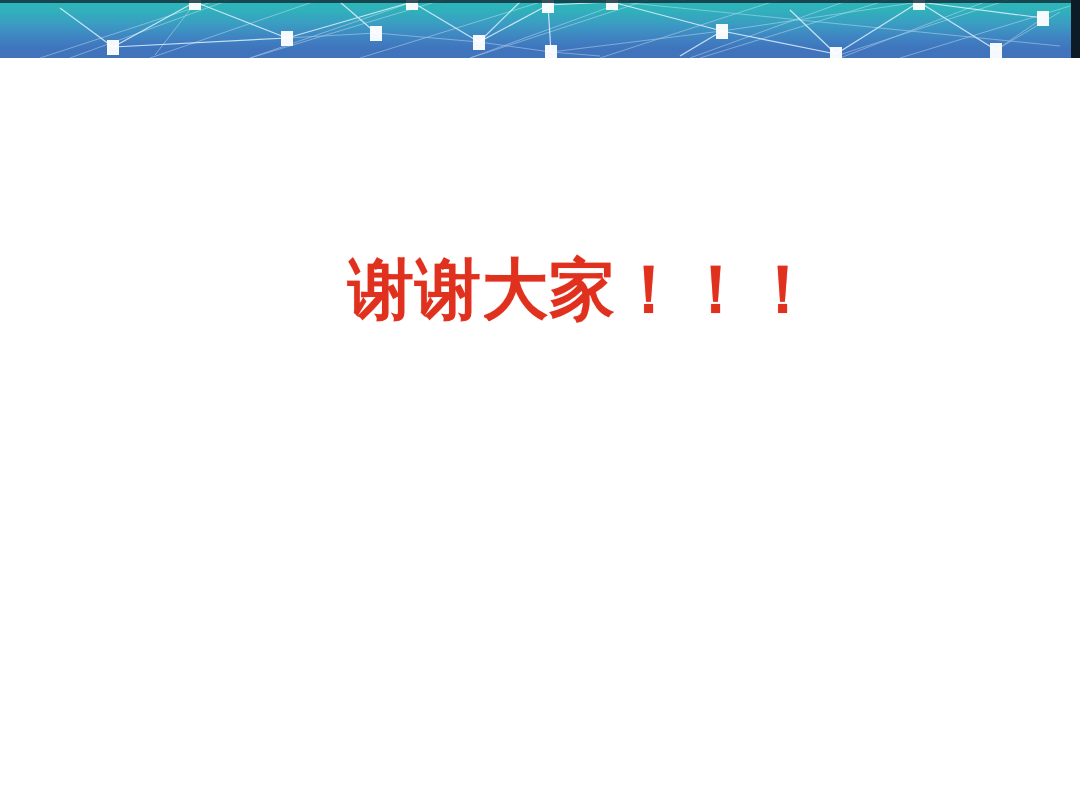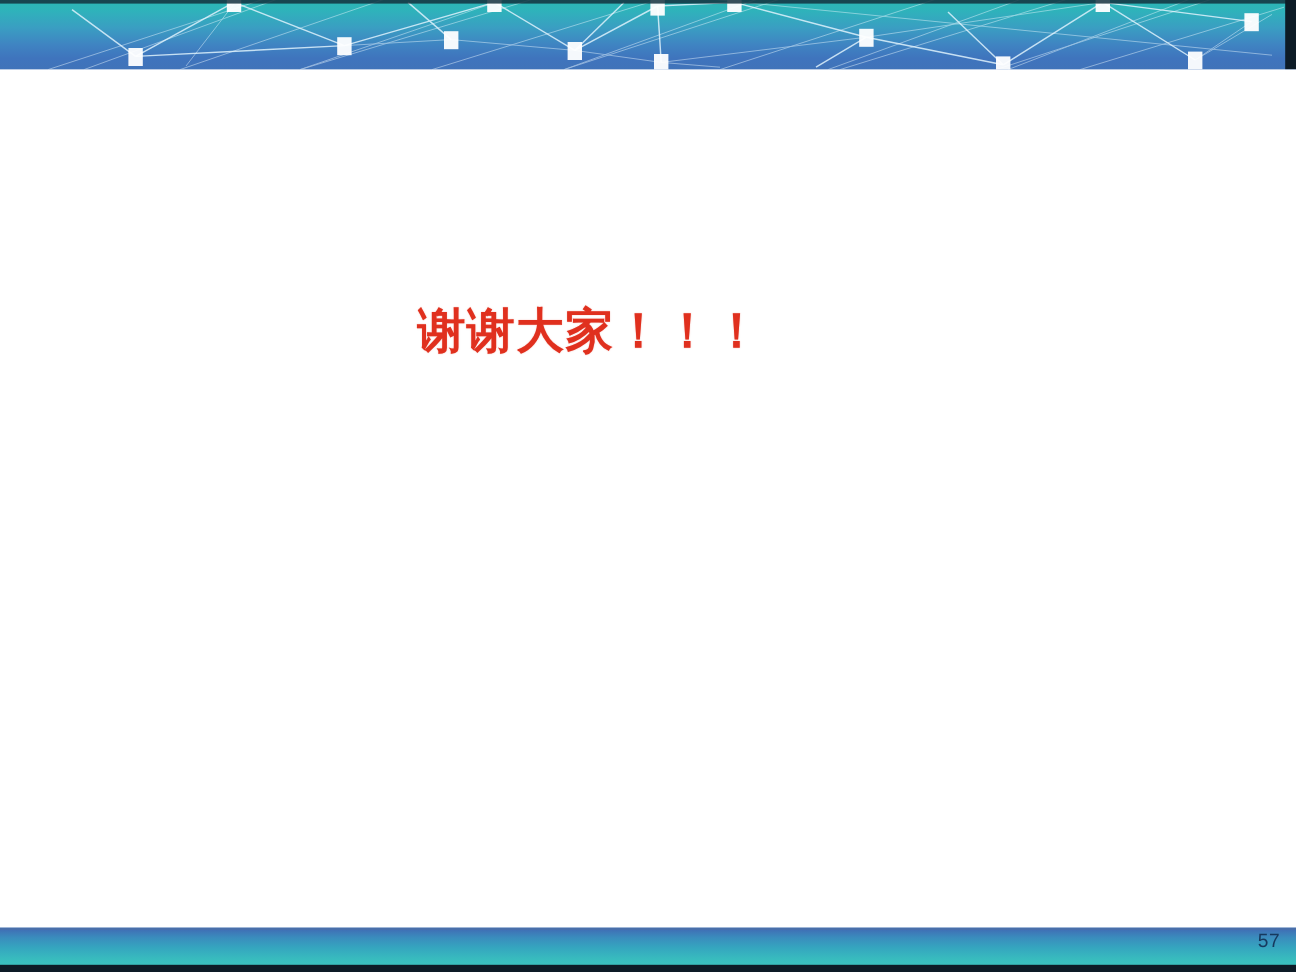--- a/index.html
+++ b/index.html
@@ -73,21 +73,21 @@
     width: 1080px;
     height: 715px;
     background: #ffffff;
   }
 
   #thanks-text {
     position: absolute;
     left: 348px;
     top: 196px;
     font-family: "DejaVu Sans", "Liberation Sans", sans-serif;
-    font-size: 40px;
+    font-size: 66px;
     font-weight: bold;
     letter-spacing: 1px;
     color: #e0301e;
     white-space: nowrap;
     line-height: 1.1;
     text-shadow: 0 0 1px rgba(224,48,30,.5);
   }
 
   
   #footer-band {
@@ -207,19 +207,14 @@
         </g>
     </svg>
     <div class="edge-top"></div>
     <div class="edge-right"></div>
   </div>
 
   <div id="content-area">
     <div id="thanks-text">谢谢大家！！！</div>
   </div>
 
-  <div id="footer-band">
-    <div class="footer-hairline"></div>
-    <div id="page-number">57</div>
-    <div class="footer-bottom-edge"></div>
-  </div>
 
 </div>
 
 </body></html>

